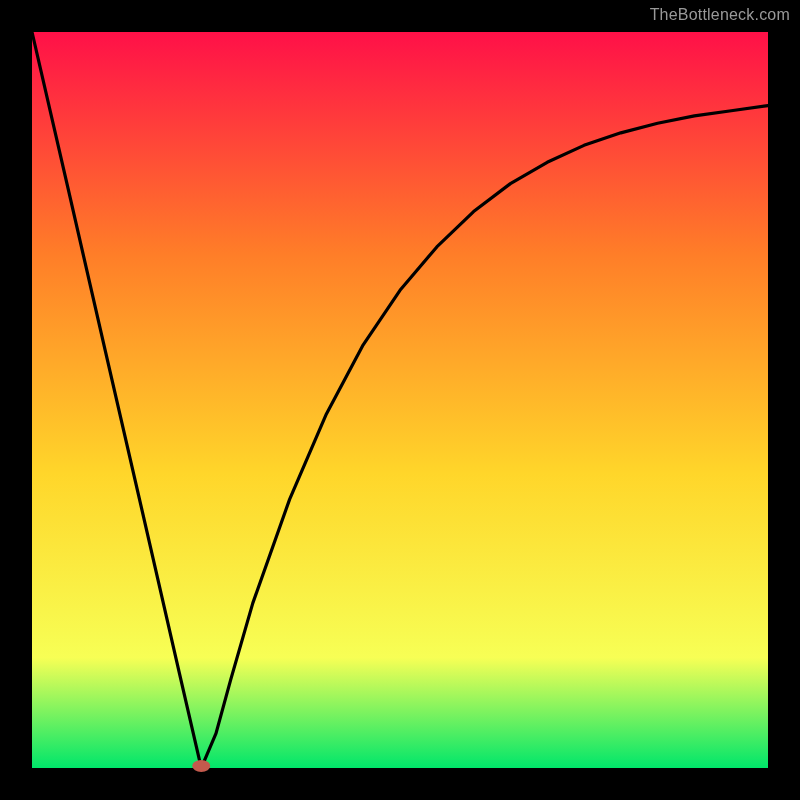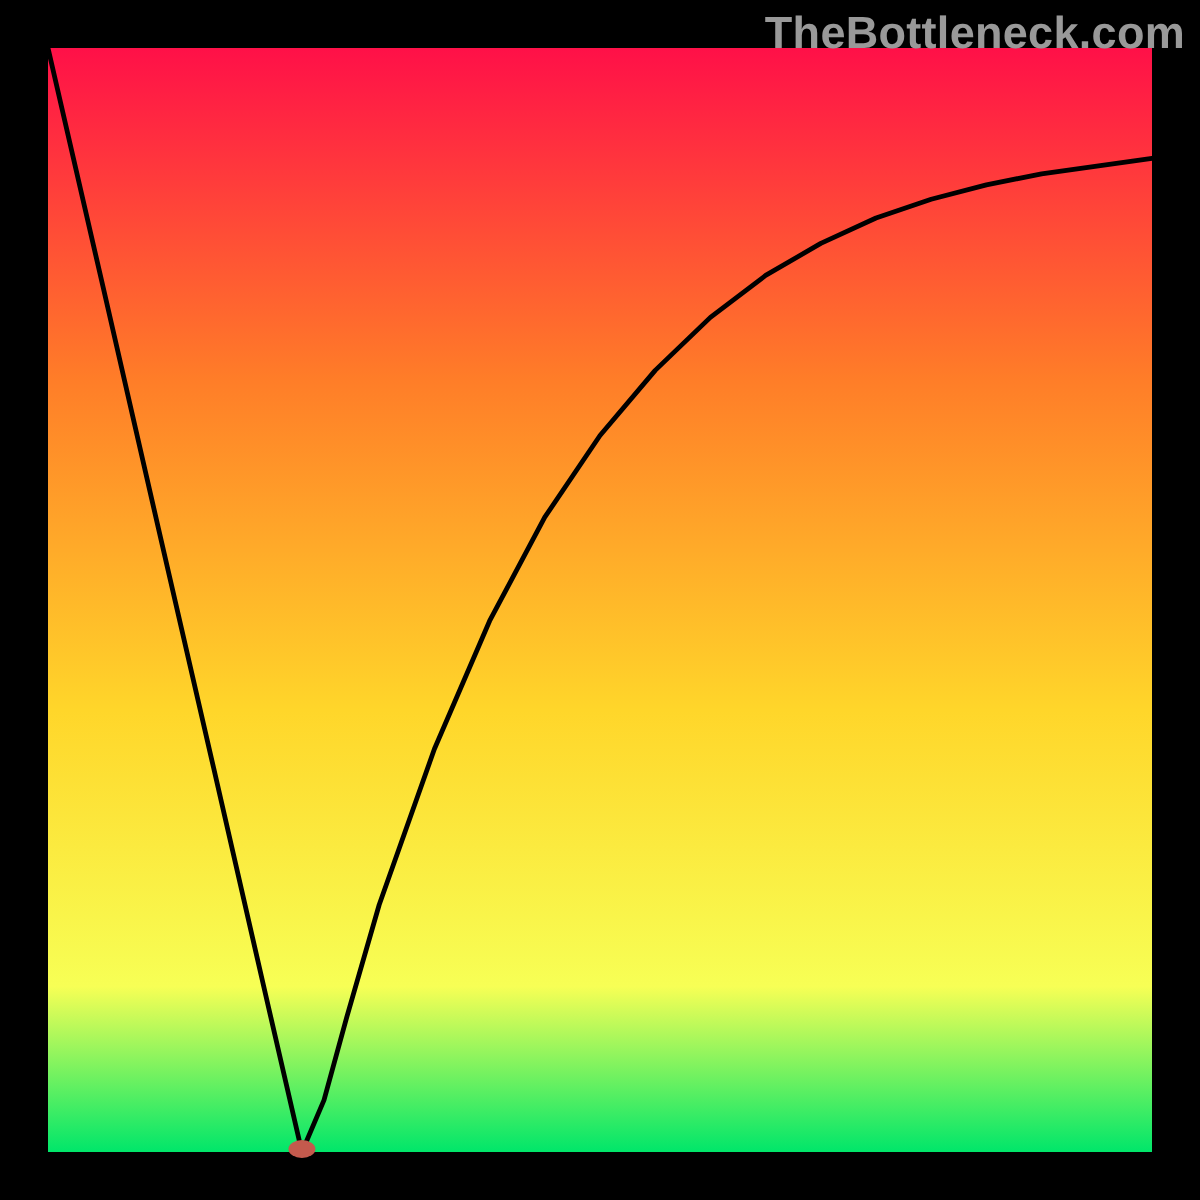--- a/index.html
+++ b/index.html
@@ -16,22 +16,22 @@
     width: 800px;
     height: 800px;
   }
   svg {
     display: block;
   }
   .watermark {
     position: absolute;
     top: 6px;
     right: 10px;
-    font-size: 30px;
-    font-weight: 700;
+    font-size: 16px;
+    font-weight: 400;
     color: #999;
     letter-spacing: 0.2px;
   }
 </style>
 </head>
 <body>
 
 <div class="wrap">
   <div class="watermark">TheBottleneck.com</div>
   <svg id="plot" width="800" height="800" viewBox="0 0 800 800">

